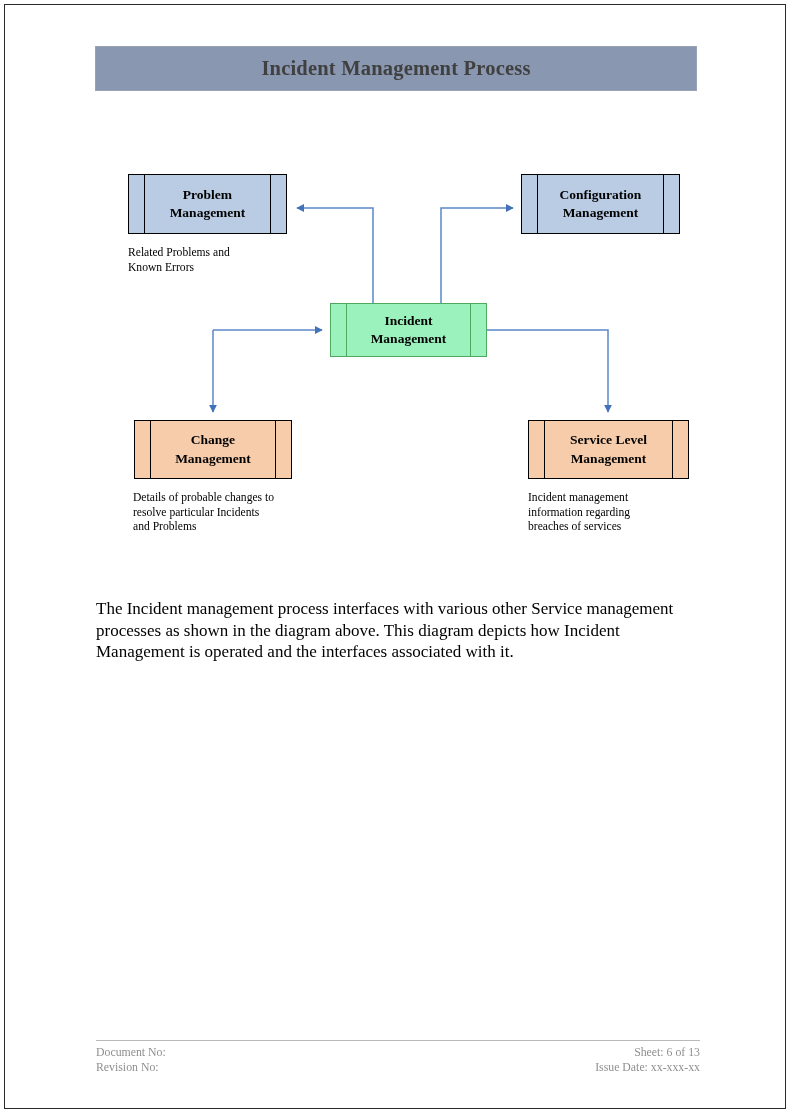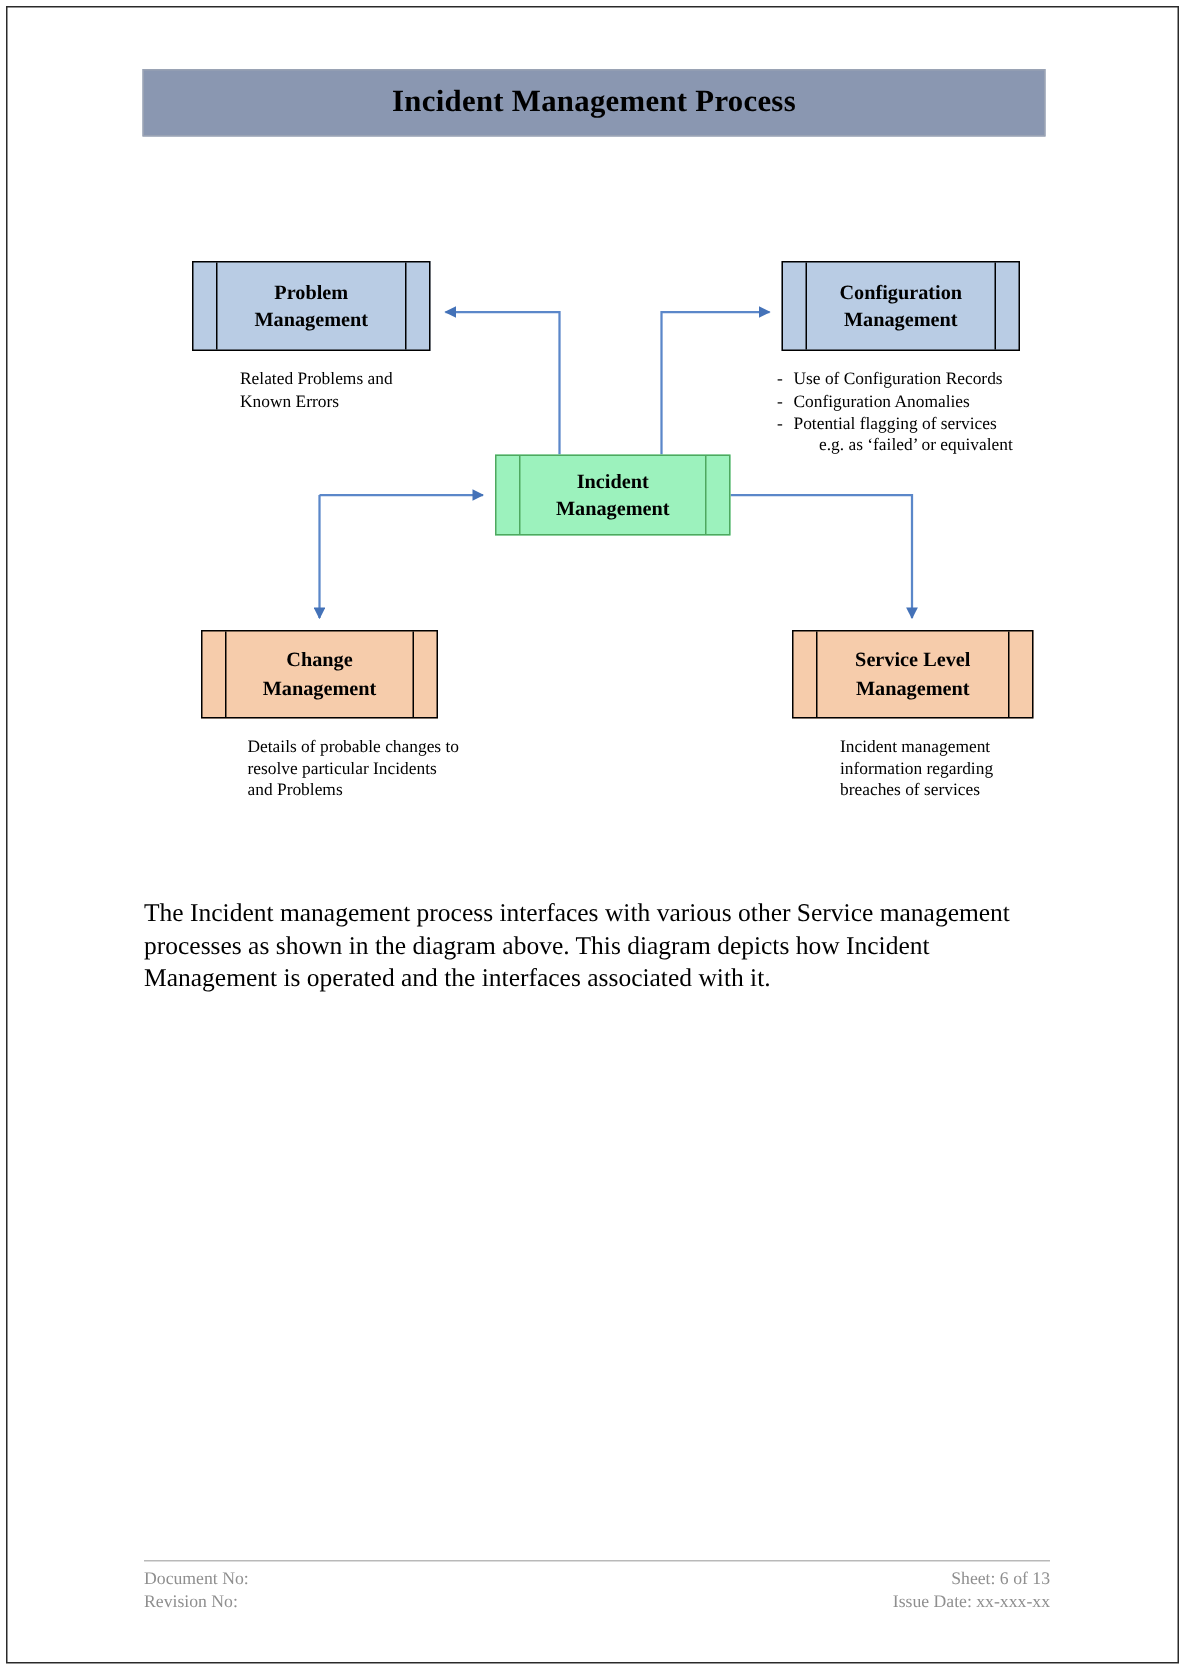--- a/index.html
+++ b/index.html
@@ -43,21 +43,21 @@
     border: 1px solid #9aa3b4;
     box-sizing: border-box;
     display: flex;
     align-items: center;
     justify-content: center;
   }
   #title-banner .banner-text {
     font-family: "Liberation Serif", "DejaVu Serif", serif;
     font-weight: bold;
     font-size: 20.5px;
-    color: #000000;
+    color: #404040;
     letter-spacing: 0.2px;
   }
 
   
   #section-heading {
     position: absolute;
     left: 96px;
     top: 106px;
     width: 600px;
     font-weight: bold;
@@ -121,21 +121,21 @@
   .proc-box.green .bar-r { border-left-color: #4ea85f; }
   .proc-box.peach  { background: #f6ccab; }
 
   
   .caption {
     position: absolute;
     font-size: 11.6px;
     line-height: 1.26;
     z-index: 2;
   }
-  .caption .line { display: block; white-space: nowrap; margin-left: 32px; }
+  .caption .line { display: block; white-space: nowrap; }
 
   .bullets {
     position: absolute;
     font-size: 11.6px;
     line-height: 1.28;
     z-index: 2;
   }
   .bullets .bline { display: block; white-space: nowrap; }
   .bullets .bline .dash {
     display: inline-block;
@@ -219,26 +219,20 @@
       <span class="line">Known Errors</span>
     </div>
 
     <div class="proc-box blue" style="left:521px; top:174px; width:159px; height:60px;">
       <span class="bar-l"></span>
       <span class="bar-r"></span>
       <span class="proc-label">
         <span>Configuration</span><br>
         <span>Management</span>
       </span>
-    </div>
-    <div class="bullets" style="left:518px; top:246px;">
-      <span class="bline"><span class="dash">-</span><span>Use of Configuration Records</span></span>
-      <span class="bline"><span class="dash">-</span><span>Configuration Anomalies</span></span>
-      <span class="bline"><span class="dash">-</span><span>Potential flagging of services</span></span>
-      <span class="bline indent">e.g. as ‘failed’ or equivalent</span>
     </div>
 
     <div class="proc-box green" style="left:330px; top:303px; width:157px; height:54px;">
       <span class="bar-l"></span>
       <span class="bar-r"></span>
       <span class="proc-label">
         <span>Incident</span><br>
         <span>Management</span>
       </span>
     </div>

